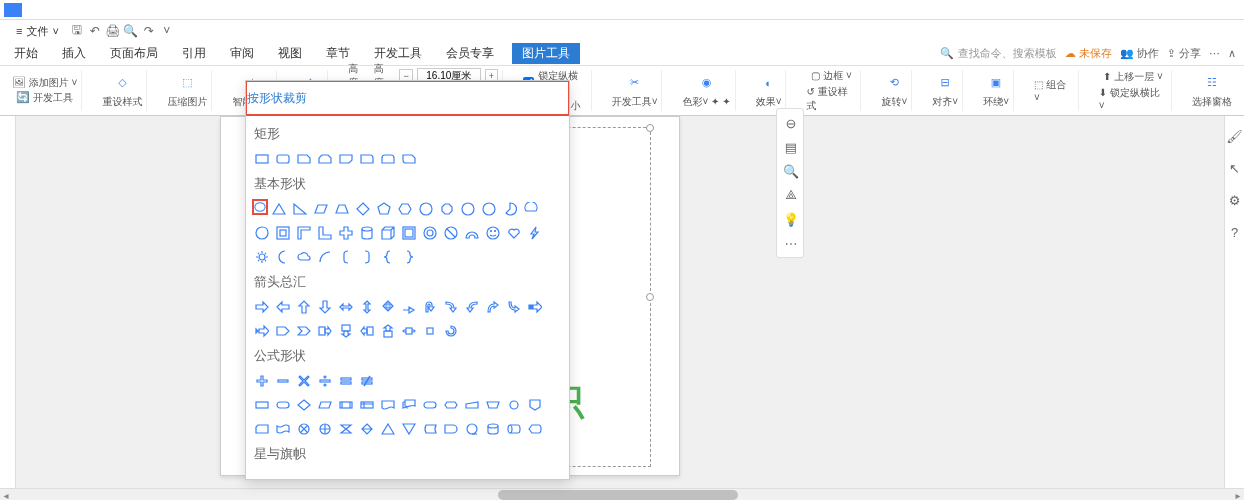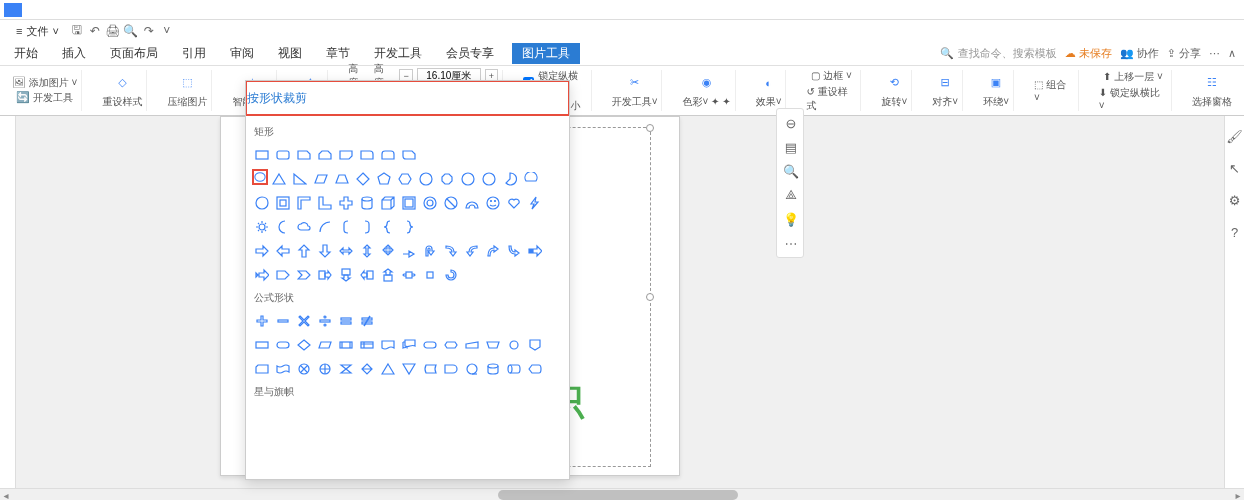--- a/index.html
+++ b/index.html
@@ -27,21 +27,21 @@
 .main-area{position:absolute;top:116px;left:0;right:20px;bottom:12px;background:#f0f0f0;overflow:hidden}
 .ruler-v{position:absolute;left:0;top:0;width:16px;bottom:0;background:#fff;border-right:1px solid #ddd}
 .doc-wrap{position:absolute;left:20px;top:0;right:0;bottom:0;display:flex;justify-content:flex-start;padding-left:200px}
 .doc-page{width:460px;height:360px;background:#fff;border:1px solid #ccc;box-shadow:0 2px 4px rgba(0,0,0,.1);position:relative}
 .img-sel{position:absolute;left:50px;top:10px;width:380px;height:340px;border:1px dashed #999}
 .img-handle{position:absolute;width:8px;height:8px;background:#fff;border:1px solid #999;border-radius:50%}
 .panel{position:absolute;left:245px;top:80px;width:325px;height:400px;background:#fff;border:1px solid #ccc;box-shadow:0 4px 12px rgba(0,0,0,.15);z-index:100;overflow:hidden}
 .panel-tabs{height:36px;display:flex;align-items:center;border-bottom:1px solid #eee;border:2px solid #e74c3c;margin:-1px}
 .panel-tab{flex:1;text-align:left;font-size:12px;color:#2b7cd3;cursor:pointer}
 .shape-section{padding:6px 8px}
-.section-title{font-size:10px;color:#666;padding:4px 0}
+.section-title{font-size:13px;color:#666;padding:4px 0}
 .shape-grid{display:flex;flex-wrap:wrap;gap:5px;padding:4px 0}
 .shape-cell{width:16px;height:16px;display:flex;align-items:center;justify-content:center;cursor:pointer;color:#3b82f6}
 .shape-cell svg{width:14px;height:14px;stroke:#3b82f6;fill:none;stroke-width:1.2}
 .red-hl{border:2px solid #e74c3c;margin:-2px}
 .floating-toolbar{position:absolute;right:440px;top:108px;width:28px;background:#fff;border:1px solid #ddd;border-radius:3px;display:flex;flex-direction:column;gap:4px;padding:4px;z-index:50}
 .ft-btn{width:20px;height:20px;display:flex;align-items:center;justify-content:center;color:#666;cursor:pointer;font-size:13px}
 .right-sidebar{position:absolute;right:0;top:116px;width:20px;bottom:12px;background:#fff;border-left:1px solid #ddd;display:flex;flex-direction:column;align-items:center;gap:16px;padding-top:12px}
 .rs-icon{width:16px;height:16px;color:#666;cursor:pointer;display:flex;align-items:center;justify-content:center;font-size:13px}
 .scrollbar-h{position:absolute;bottom:0;left:0;right:0;height:12px;background:#f0f0f0;border-top:1px solid #ddd}
 .scroll-thumb{position:absolute;left:40%;width:240px;height:10px;top:1px;background:#c0c0c0;border-radius:5px}
@@ -250,20 +250,21 @@
           <svg viewBox="0 0 14 14">
             <path d="M1 6q0-3 3-3h6q3 0 3 3v5H1z"></path>
           </svg>
         </span>
       <span class="shape-cell">
           <svg viewBox="0 0 14 14">
             <path d="M1 3h9l3 3v5H4q-3 0-3-3z"></path>
           </svg>
         </span>
     </div>
+    <div class="section-title">基本形状</div>
     <div class="shape-grid">
       <span class="shape-cell red-hl">
           <svg viewBox="0 0 14 14">
             <ellipse cx="7" cy="7" rx="6" ry="5"></ellipse>
           </svg>
         </span>
       <span class="shape-cell">
           <svg viewBox="0 0 14 14">
             <path d="M7 2l6 10H1z"></path>
           </svg>
@@ -445,20 +446,21 @@
           <svg viewBox="0 0 14 14">
             <path d="M9 1q-3 0-3 3-0 3-3 3 3 0 3 3 0 3 3 3"></path>
           </svg>
         </span>
       <span class="shape-cell">
           <svg viewBox="0 0 14 14">
             <path d="M5 1q3 0 3 3 0 3 3 3-3 0-3 3 0 3-3 3"></path>
           </svg>
         </span>
     </div>
+    <div class="section-title">箭头总汇</div>
     <div class="shape-grid">
       <span class="shape-cell">
           <svg viewBox="0 0 14 14">
             <path d="M1 5h7V2l5 5-5 5V9H1z"></path>
           </svg>
         </span>
       <span class="shape-cell">
           <svg viewBox="0 0 14 14">
             <path d="M13 5H6V2L1 7l5 5V9h7z"></path>
           </svg>

